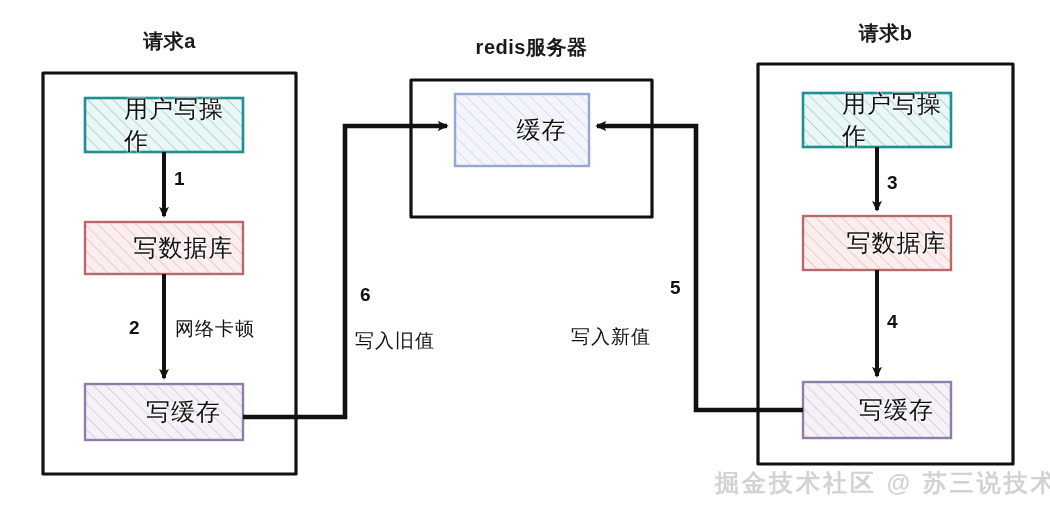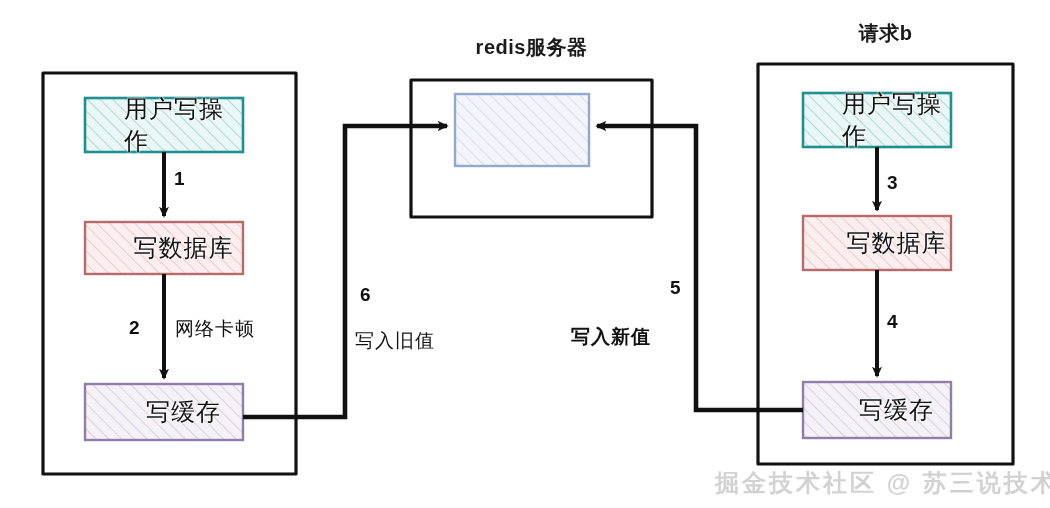--- a/index.html
+++ b/index.html
@@ -110,33 +110,37 @@
 
     <path d="M243,417 L345,417 L345,126 L447,126" fill="none" stroke="#111" stroke-width="4.6" stroke-linejoin="miter" marker-end="url(#ah)"></path>
 
     <path d="M877,147 L877,210" fill="none" stroke="#111" stroke-width="4" marker-end="url(#ah)"></path>
 
     <path d="M877,270 L877,376" fill="none" stroke="#111" stroke-width="4" marker-end="url(#ah)"></path>
 
     <path d="M803,410 L696,410 L696,126 L597,126" fill="none" stroke="#111" stroke-width="4.6" stroke-linejoin="miter" marker-end="url(#ah)"></path>
   </svg>
 
+  <div class="ttl" style="left:43px;top:28px;width:253px;">请求a</div>
   <div class="ttl" style="left:758px;top:20px;width:255px;">请求b</div>
   <div class="ttl" style="left:411px;top:34px;width:241px;">redis服务器</div>
 
   <div class="node" style="left:85px;top:98px;width:158px;height:54px;">
     <span>用户写操作</span>
   </div>
   <div class="node" style="left:85px;top:222px;width:158px;height:52px;">
     <span>写数据库</span>
   </div>
   <div class="node" style="left:85px;top:384px;width:158px;height:56px;">
     <span>写缓存</span>
   </div>
 
+  <div class="node" style="left:455px;top:94px;width:134px;height:72px;">
+    <span>缓存</span>
+  </div>
 
   <div class="node" style="left:803px;top:93px;width:148px;height:54px;">
     <span>用户写操作</span>
   </div>
   <div class="node" style="left:803px;top:216px;width:148px;height:54px;">
     <span>写数据库</span>
   </div>
   <div class="node" style="left:803px;top:382px;width:148px;height:56px;">
     <span>写缓存</span>
   </div>
@@ -147,17 +151,17 @@
   <div class="lbl cn" style="left:175px;top:316px;">网络卡顿</div>
 
   <div class="lbl" style="left:887px;top:172px;">3</div>
 
   <div class="lbl" style="left:887px;top:311px;">4</div>
 
   <div class="lbl" style="left:360px;top:284px;">6</div>
   <div class="lbl cn" style="left:355px;top:328px;font-family:Liberation Serif, serif;">写入旧值</div>
 
   <div class="lbl" style="left:670px;top:277px;">5</div>
-  <div class="lbl cn" style="left:571px;top:324px;font-weight:bold;">写入新值</div>
+  <div class="lbl cn" style="left:571px;top:324px;">写入新值</div>
 
   <div class="wm" style="left:715px;top:467px;">掘金技术社区 @ 苏三说技术</div>
 
 </div>
 
 </body></html>

